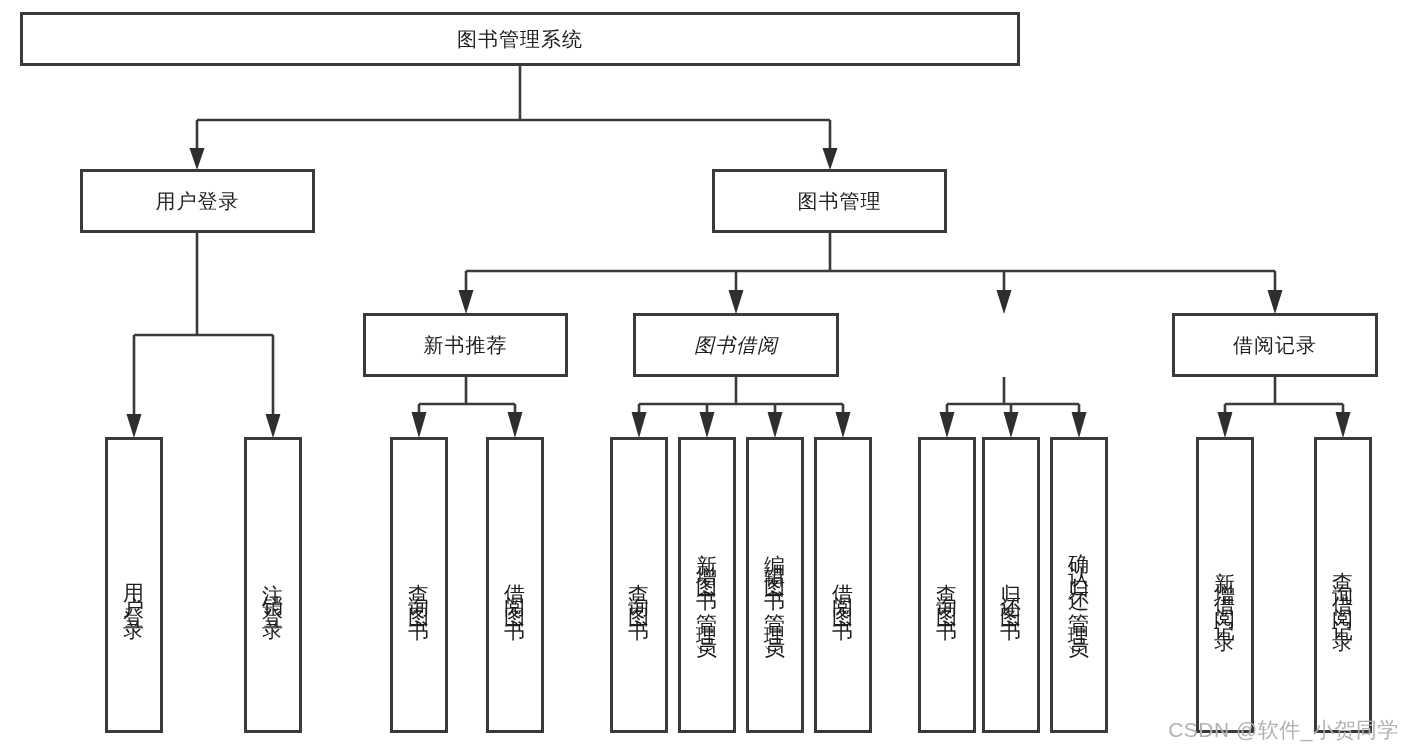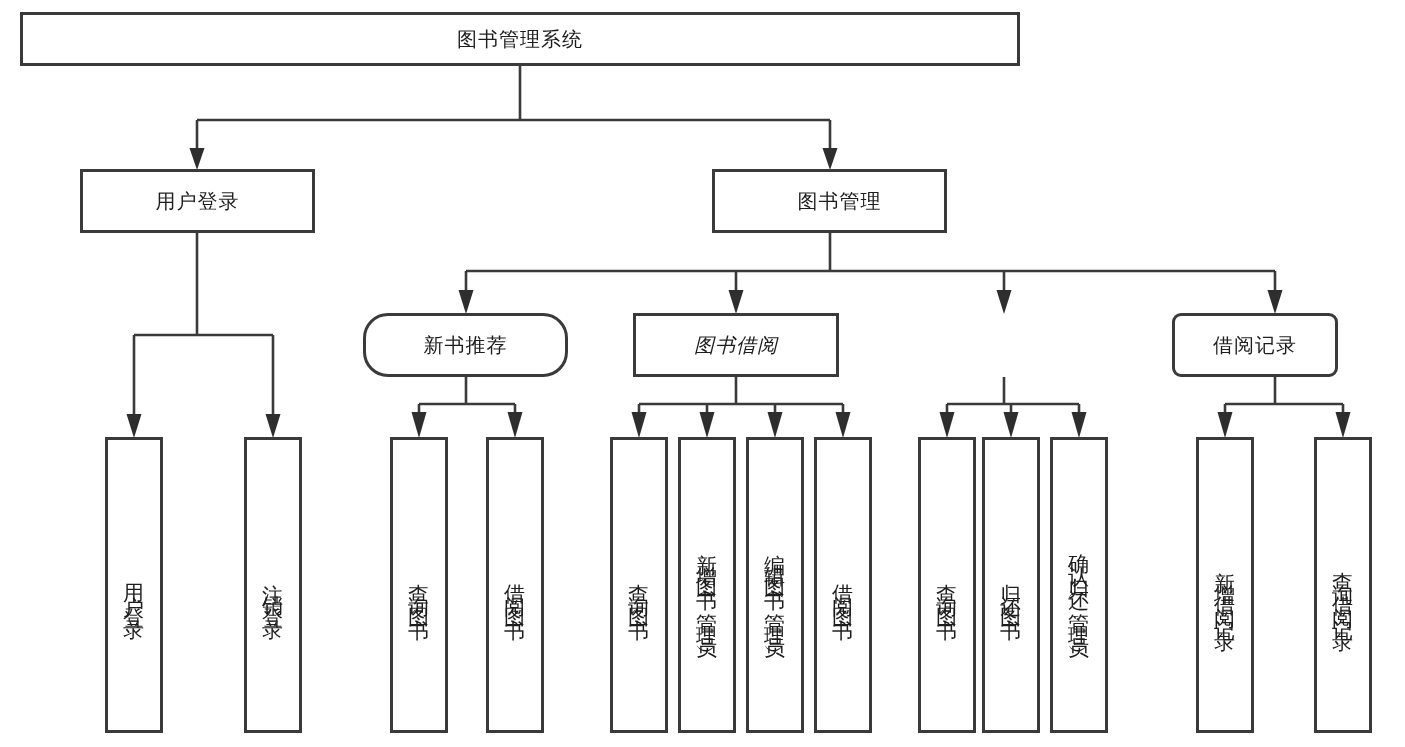--- a/index.html
+++ b/index.html
@@ -26,24 +26,24 @@
     border:3px solid var(--line);
     background:#fff;
     display:flex;align-items:center;justify-content:center;
     text-align:center;
   }
   .hlabel{font-size:20px;letter-spacing:1px;justify-content:center;}
   .root{left:20px;top:12px;width:1000px;height:54px;}
   .l2a{left:80px;top:169px;width:235px;height:64px;}
   .l2b{left:712px;top:169px;width:235px;height:64px;padding-left:20px;}
   .l3{top:313px;height:64px;}
-  .l3a{left:363px;width:205px;border-radius:25px;}
+  .l3a{left:363px;width:205px;}
   .l3b{left:633px;width:206px;font-style:italic;}
   .l3c{left:901px;width:206px;}
-  .l3d{left:1172px;width:166px;border-radius:9px;}
+  .l3d{left:1172px;width:206px;}
   .leaf{
     top:437px;width:58px;height:296px;
   }
   .leaf span{
     writing-mode:vertical-rl;
     font-size:21px;
     letter-spacing:12px;
     margin-bottom:-12px;
     line-height:1;
     white-space:nowrap;
@@ -161,13 +161,14 @@
     <span>确认归还（管理员）</span>
   </div>
 
   <div class="box leaf e1">
     <span>新增借阅记录</span>
   </div>
   <div class="box leaf e2">
     <span>查询借阅记录</span>
   </div>
 
+  <div class="watermark">CSDN @软件_小贺同学</div>
 </div>
 
 </body></html>

